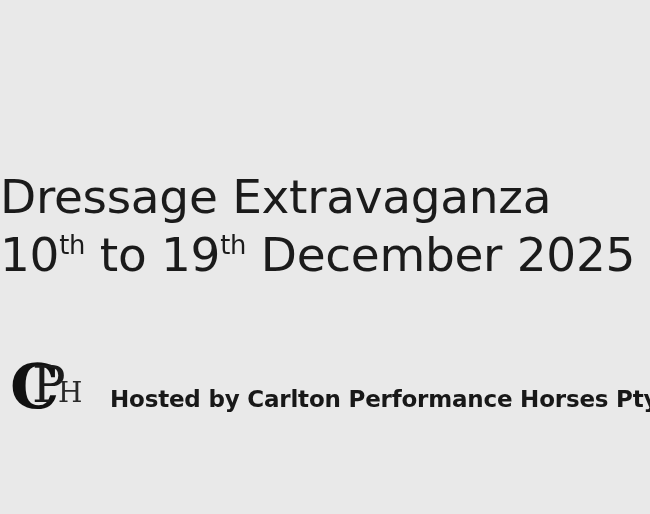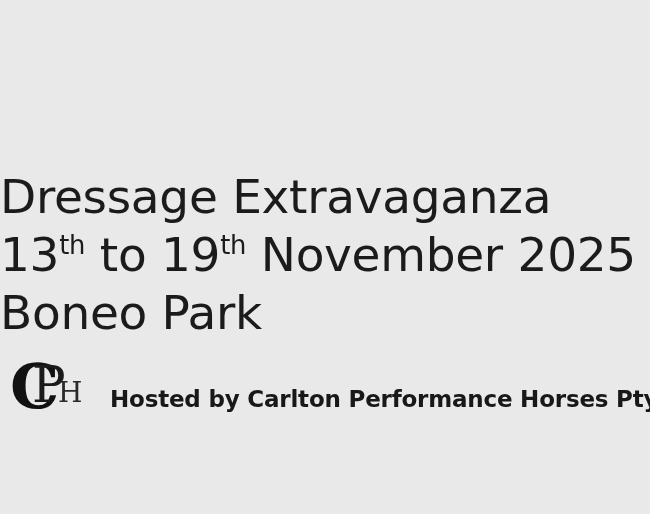--- a/index.html
+++ b/index.html
@@ -66,24 +66,23 @@
 </head>
 <body>
 
 <div class="slide">
 
   <div class="headline-block">
 
     <div class="headline">Dressage Extravaganza</div>
 
     <div class="headline">
-      <span>13</span><span class="sup">th</span><span> to </span><span>19</span><span class="sup">th</span><span> November 2025</span>
+      <span>10</span><span class="sup">th</span><span> to </span><span>19</span><span class="sup">th</span><span> December 2025</span>
     </div>
 
-    <div class="headline">Boneo Park</div>
 
   </div>
 
   <div class="logo">
     <svg viewBox="0 0 86 64" width="86" height="64" xmlns="http://www.w3.org/2000/svg" aria-hidden="true">
       <text x="2" y="58" font-family="DejaVu Serif, serif" font-size="62" font-weight="700" fill="#111111">C</text>
       <text x="24" y="52" font-family="DejaVu Serif, serif" font-size="50" font-weight="400" fill="#1a1a1a">P</text>
       <text x="50" y="52" font-family="DejaVu Serif, serif" font-size="28" font-weight="400" fill="#2a2a2a">H</text>
     </svg>
   </div>

